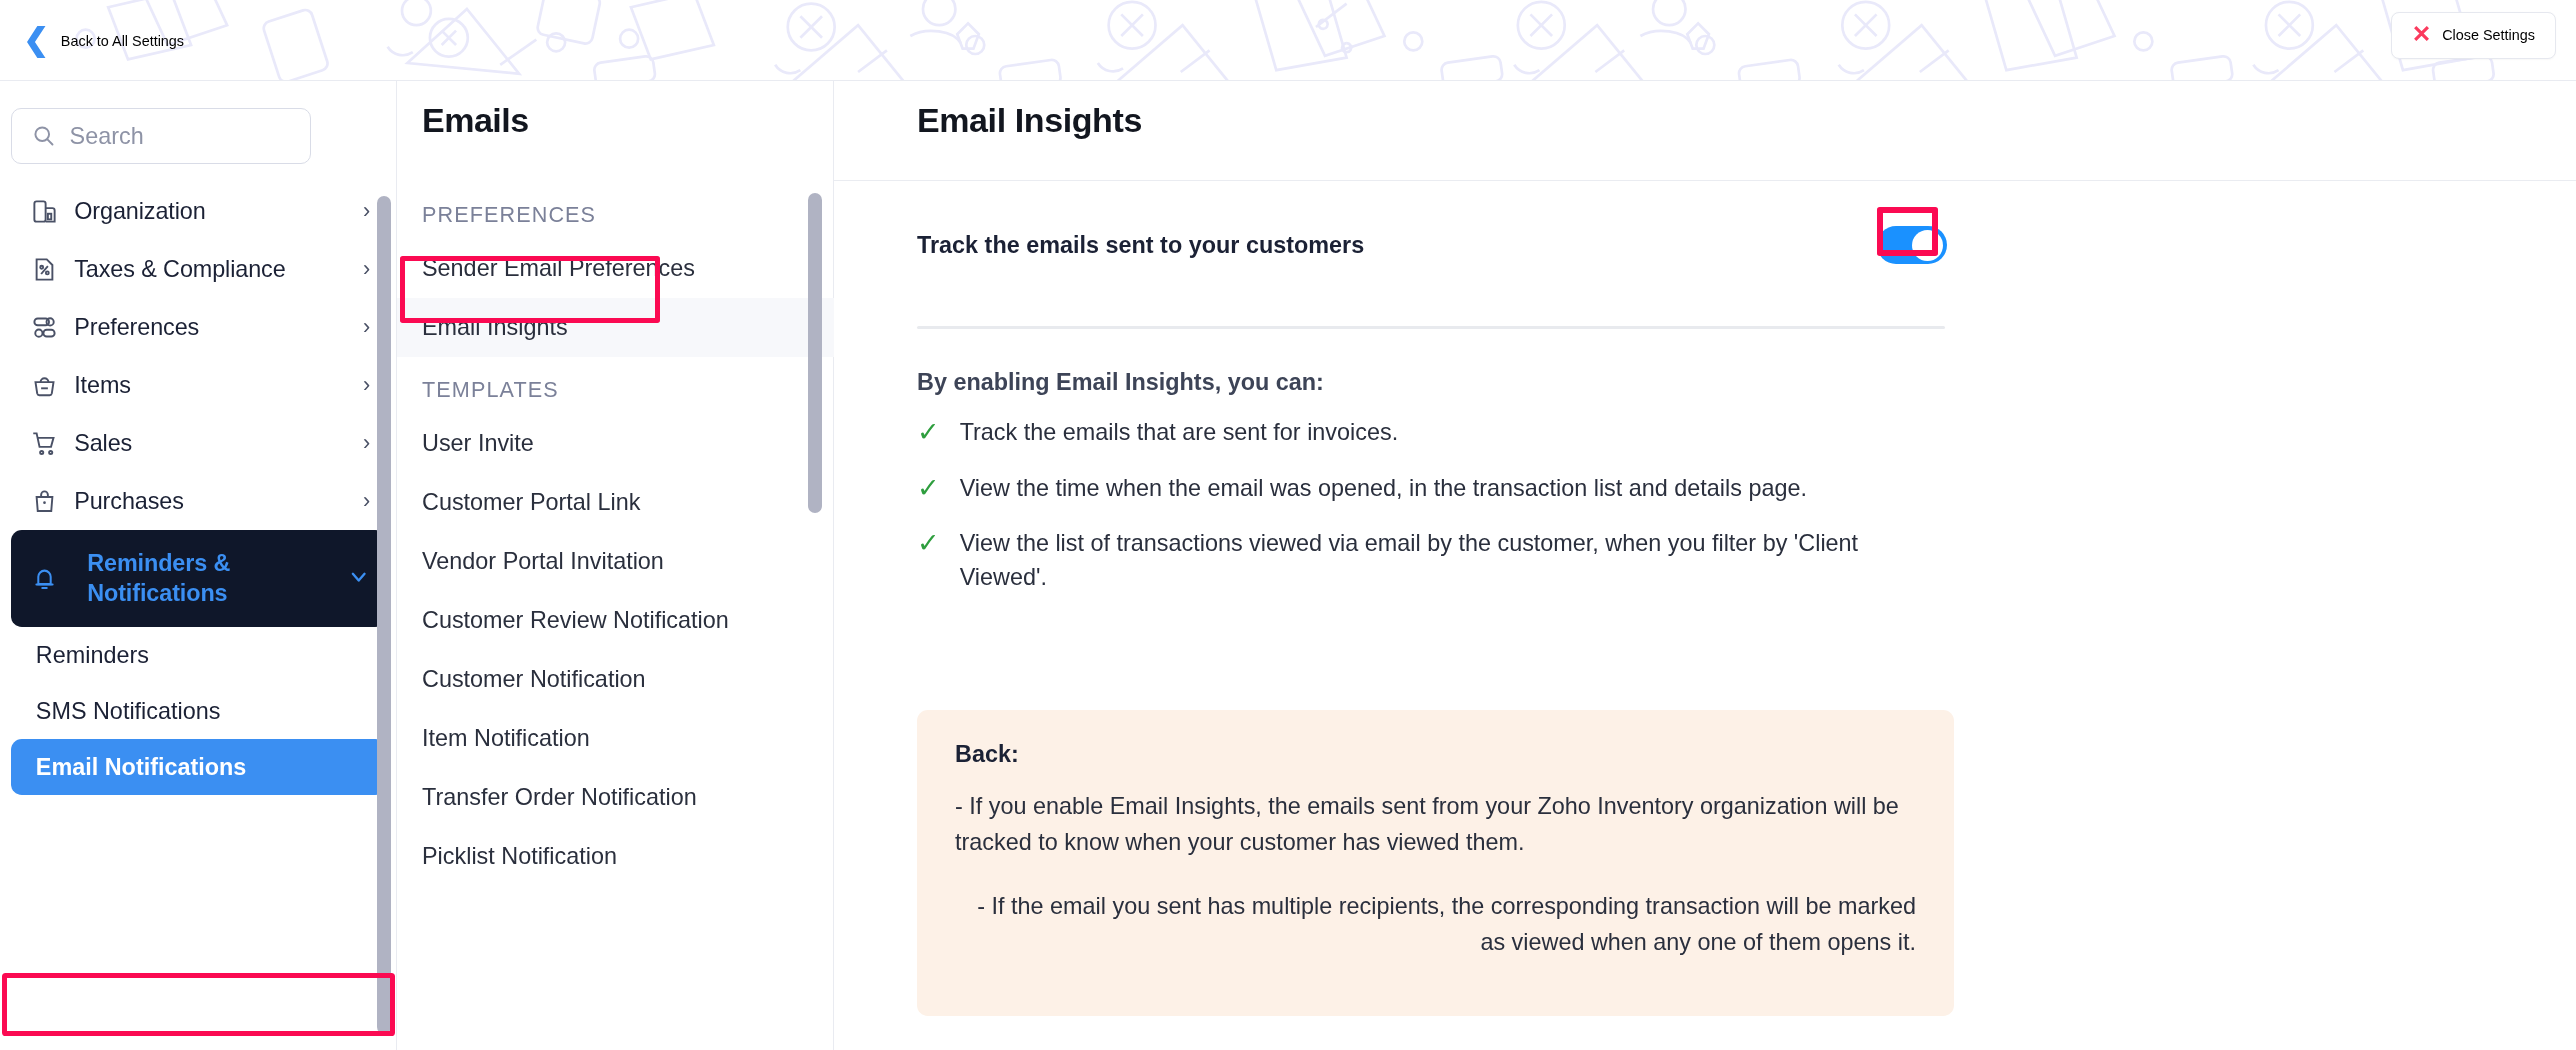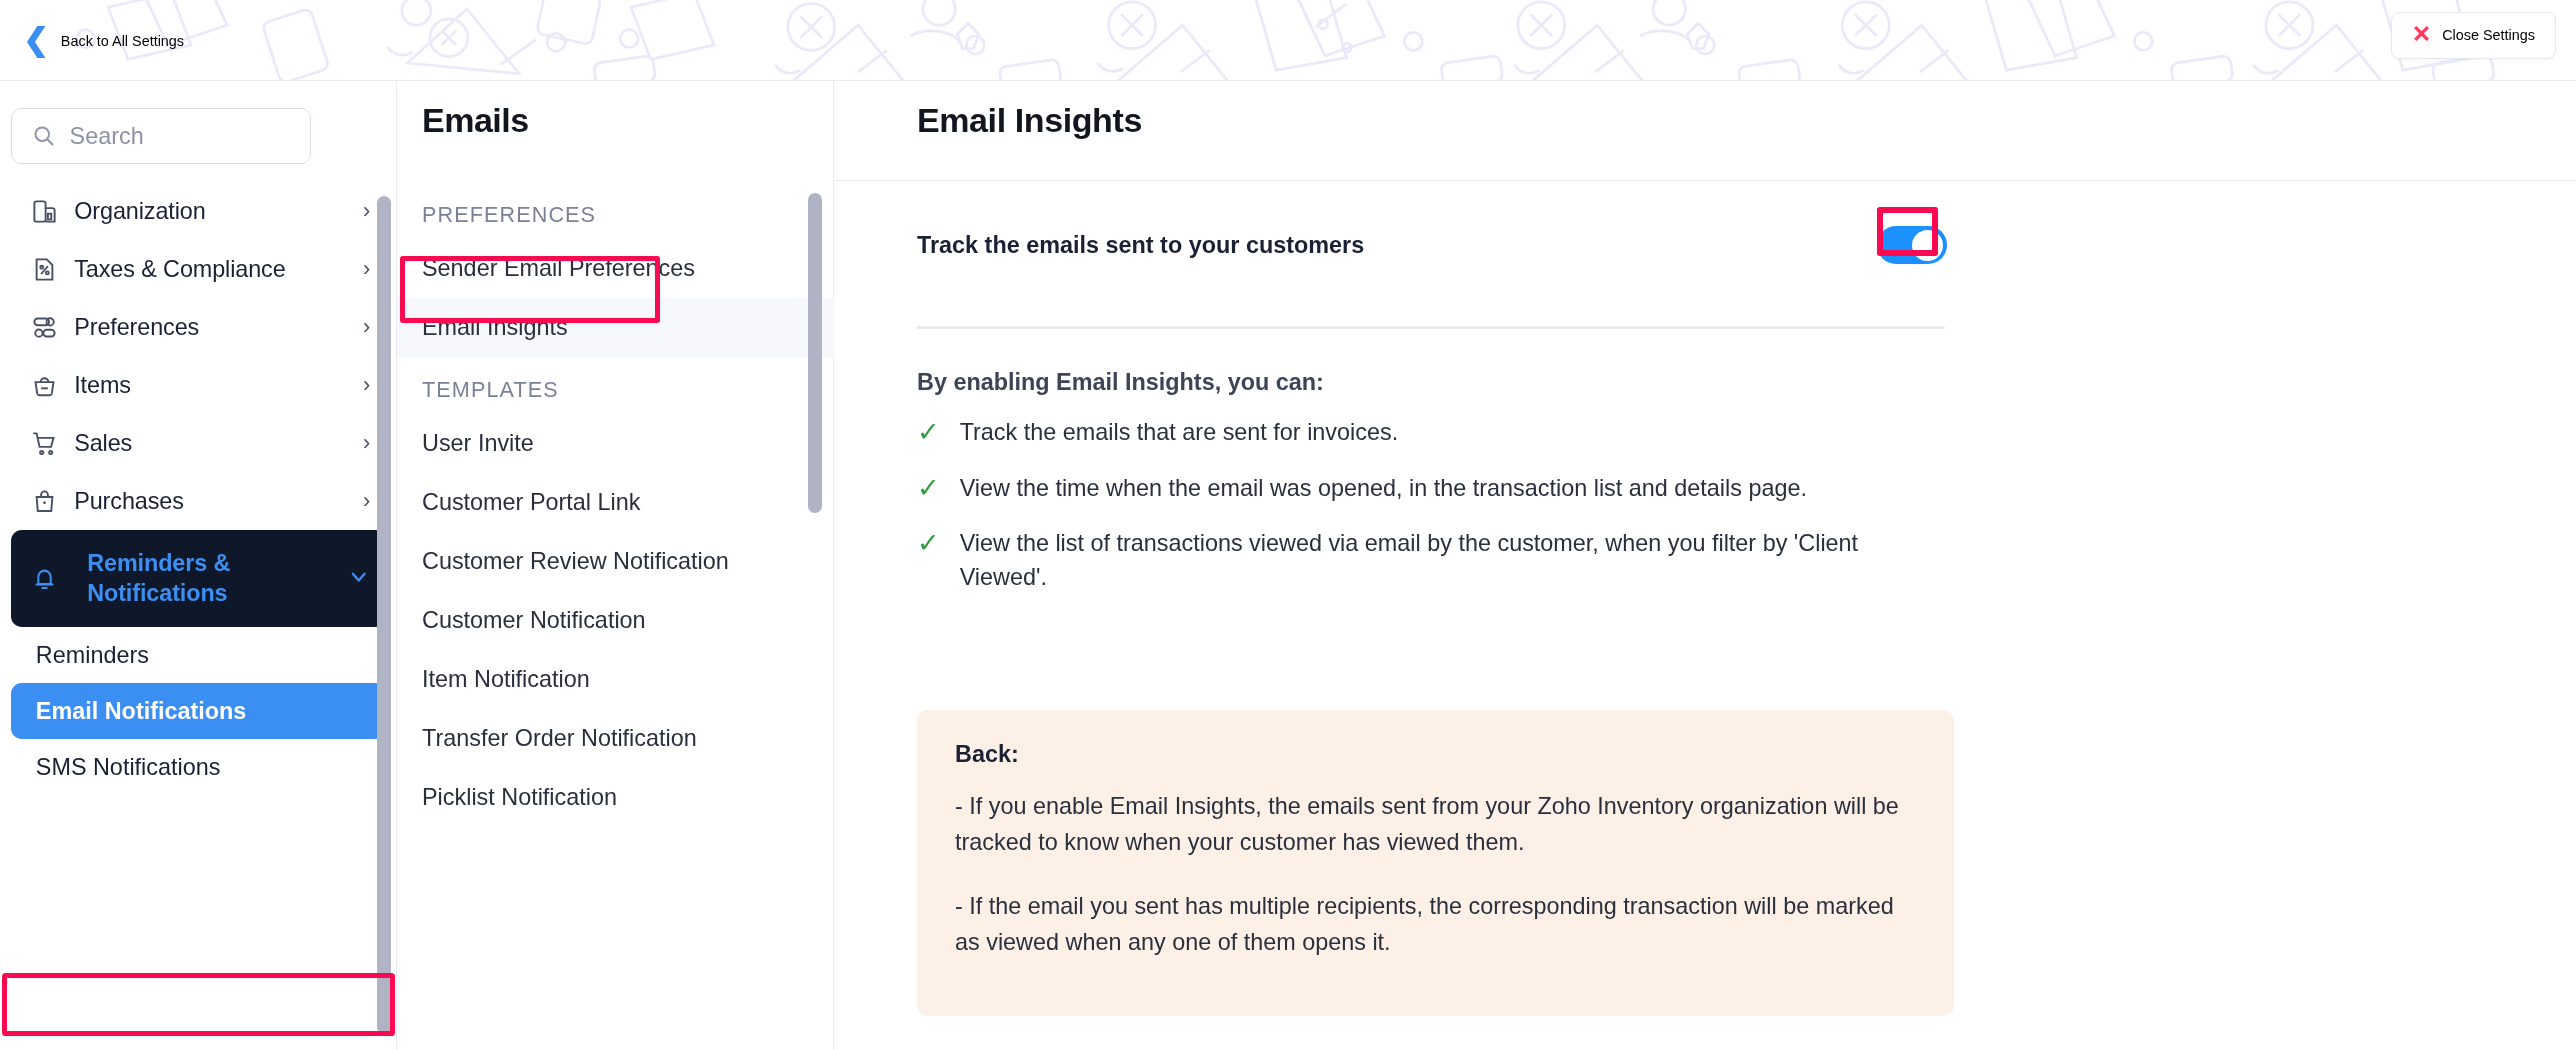--- a/index.html
+++ b/index.html
@@ -265,21 +265,21 @@
     padding: 31px 38px 47px 38px;
   }
   #note-title {
     font-size: 23.4px; font-weight: bold; color: #1b2135;
     margin-bottom: 20px;
   }
   .note-para {
     font-size: 23.4px; color: #2a2f3d; line-height: 1.55;
     margin-bottom: 27px;
   }
-  .note-para:last-child { margin-bottom: 9px; }
+  .note-para:last-child { margin-bottom: 9px; text-align: right; }
 </style>
 </head>
 <body>
 
 <div id="topbar">
   <svg id="topbar-pattern" viewBox="0 0 2858 90" preserveAspectRatio="none">
     <g stroke="#e9e9fa" stroke-width="3" fill="none">
       <circle cx="95" cy="43" r="10"></circle>
       <path d="M120 8 l70 -16 22 58 -70 16 z"></path>
       <path d="M160 -6 l66 -22 26 56 -66 22 z"></path>
@@ -459,25 +459,25 @@
         <span class="ng-arrow">
           <svg width="23.4" height="23.4" viewBox="0 0 24 24" fill="none" stroke="#3b8ff2" stroke-width="2.4" stroke-linecap="round" stroke-linejoin="round">
             <polyline points="6 9 12 16 18 9"></polyline>
           </svg>
         </span>
       </div>
 
       <div class="nav-sub">
         <span>Reminders</span>
       </div>
+      <div class="nav-sub">
+        <span>SMS Notifications</span>
+      </div>
       <div class="nav-sub selected">
         <span>Email Notifications</span>
-      </div>
-      <div class="nav-sub">
-        <span>SMS Notifications</span>
       </div>
     </div>
 
     <div id="email-notif-highlight"></div>
     <div id="sidebar-scrollbar"></div>
   </div>
 
   <div id="col-mid">
     <div id="mid-title">Emails</div>
 
@@ -489,20 +489,23 @@
       <div class="mid-item selected">
         <span>Email Insights</span>
       </div>
 
       <div class="mid-section">TEMPLATES</div>
       <div class="mid-item">
         <span>User Invite</span>
       </div>
       <div class="mid-item">
         <span>Customer Portal Link</span>
+      </div>
+      <div class="mid-item">
+        <span>Vendor Portal Invitation</span>
       </div>
       <div class="mid-item">
         <span>Customer Review Notification</span>
       </div>
       <div class="mid-item">
         <span>Customer Notification</span>
       </div>
       <div class="mid-item">
         <span>Item Notification</span>
       </div>

